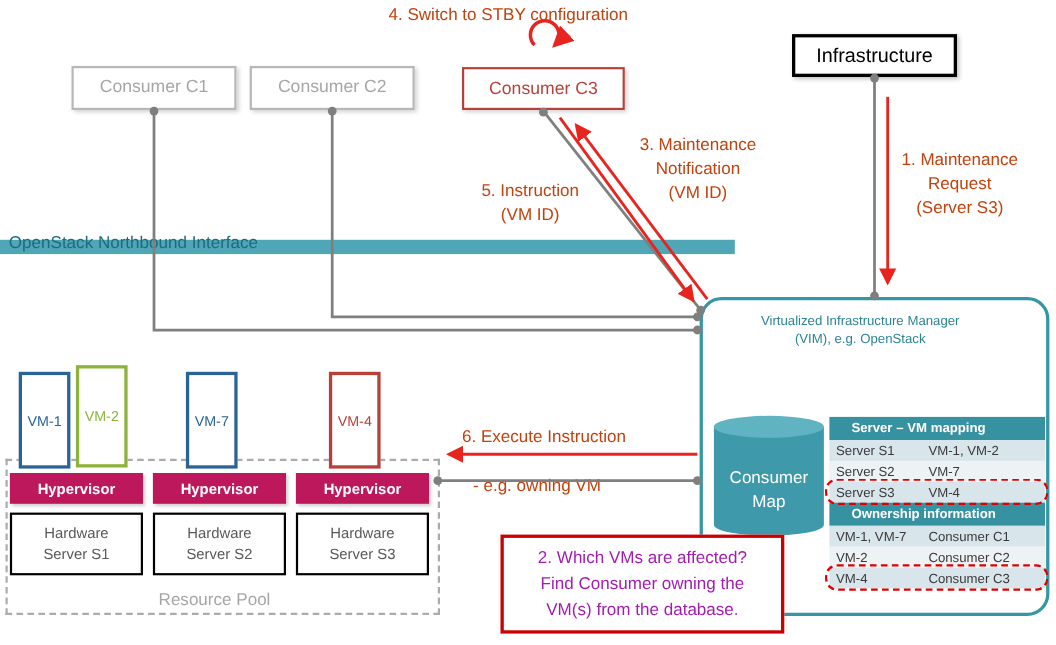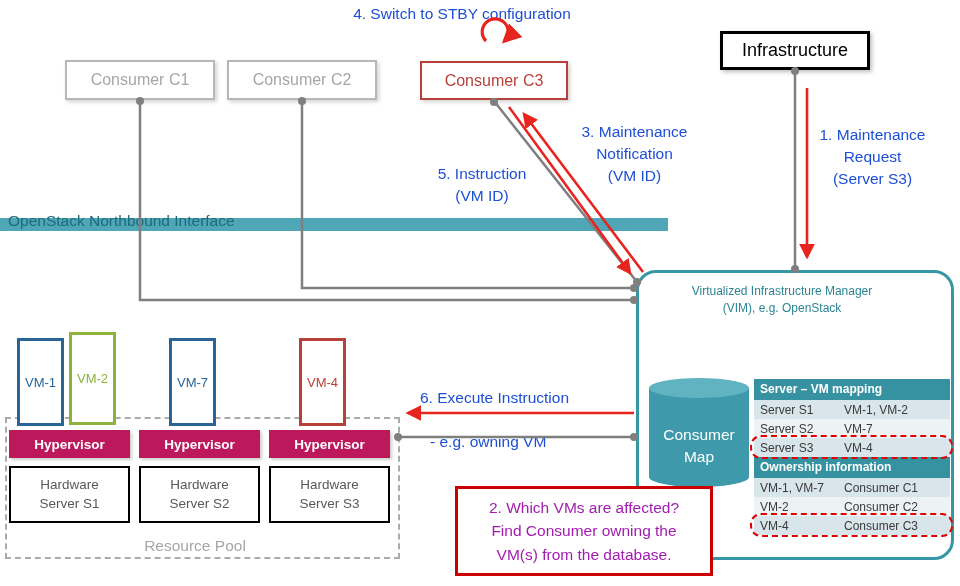--- a/index.html
+++ b/index.html
@@ -9,40 +9,40 @@
 
   
   .nodebox { position:absolute; background:#fff; display:flex; align-items:center; justify-content:center; }
   .consumer { width:150px; height:40px; border:2px solid #b7b7b7; color:#a6a6a6; font-size:16px;
               box-shadow:2px 2px 4px rgba(0,0,0,0.18); }
   .consumer.red { border-color:#b8403a; color:#b8403a; }
   .admin { width:150px; height:39px; border:3px solid #000; color:#000; font-size:18px;
            box-shadow:2px 2px 4px rgba(0,0,0,0.25); }
 
   
-  .label { position:absolute; font-size:15.5px; color:#1d4ed8; line-height:1.42; white-space:pre-line; }
+  .label { position:absolute; font-size:15.5px; color:#c2410c; line-height:1.42; white-space:pre-line; }
   .label.center { text-align:center; }
   .blk { display:block; }
   .ind { padding-left:10px; }
 
   
   .nb-bar { position:absolute; left:0; top:218px; width:668px; height:13px; background:#4ea6b6; }
   .nb-text { position:absolute; left:8px; top:212px; font-size:15.5px; color:#1d6b7c; }
 
   
   .vim { position:absolute; left:636px; top:270px; width:318px; height:290px; background:#fff;
          border:3px solid #3597a4; border-radius:20px; }
   .vim-title { position:absolute; left:629px; top:283px; width:306px; text-align:center; color:#2b8494;
                font-size:12px; line-height:1.4; white-space:pre-line; }
   .cyl-text { position:absolute; left:648px; top:424px; width:102px; text-align:center; color:#fff;
               font-size:15.5px; line-height:1.4; white-space:pre-line; }
 
   
   .tbl { position:absolute; left:754px; width:196px; font-size:12px; color:#3a3a3a; }
-  .tbl-h { background:#3691a1; color:#fff; font-weight:bold; height:21px; line-height:21px; padding-left:6px; }
+  .tbl-h { background:#3691a1; color:#fff; font-weight:bold; height:21px; line-height:21px; padding-left:20px; }
   .tbl-r { display:flex; height:19px; align-items:center; }
   .tbl-r .c1 { width:90px; padding-left:6px; }
   .tbl-r .c2 { flex:1; }
   .r-light { background:#d8e5ea; }
   .r-white { background:#edf3f5; }
   .hl { position:absolute; width:203px; height:24px; border:2px dashed #e00000; border-radius:11px; }
 
   
   .pool { position:absolute; left:5px; top:417px; width:395px; height:142px; border:2px dashed #ababab; }
   .pool-label { position:absolute; left:95px; top:537px; width:200px; text-align:center; color:#a6a6a6; font-size:15.5px; }
@@ -142,21 +142,21 @@
 
   <div class="nodebox consumer" style="left:65px;top:60px">Consumer C1</div>
   <div class="nodebox consumer" style="left:227px;top:60px">Consumer C2</div>
   <div class="nodebox consumer red" style="left:420px;top:61px;width:148px;height:39px">Consumer C3</div>
   <div class="nodebox admin" style="left:720px;top:31px">Infrastructure</div>
 
   <div class="label center" style="left:327px;top:3px;width:270px">4. Switch to STBY configuration</div>
   <div class="label center" style="left:557px;top:121px;width:155px">3. Maintenance
 Notification
 (VM ID)</div>
-  <div class="label center" style="left:800px;top:124px;width:145px">1. Maintenance
+  <div class="label center" style="left:800px;top:135px;width:145px">1. Maintenance
 Request
 (Server S3)</div>
   <div class="label center" style="left:422px;top:163px;width:120px">5. Instruction
 (VM ID)</div>
   <div class="label" style="left:420px;top:365px;width:195px">
     <span class="blk">6. Execute Instruction</span>
     <span class="blk ind">- e.g. owning VM</span>
   </div>
 
   <div class="step2">2. Which VMs are affected?

